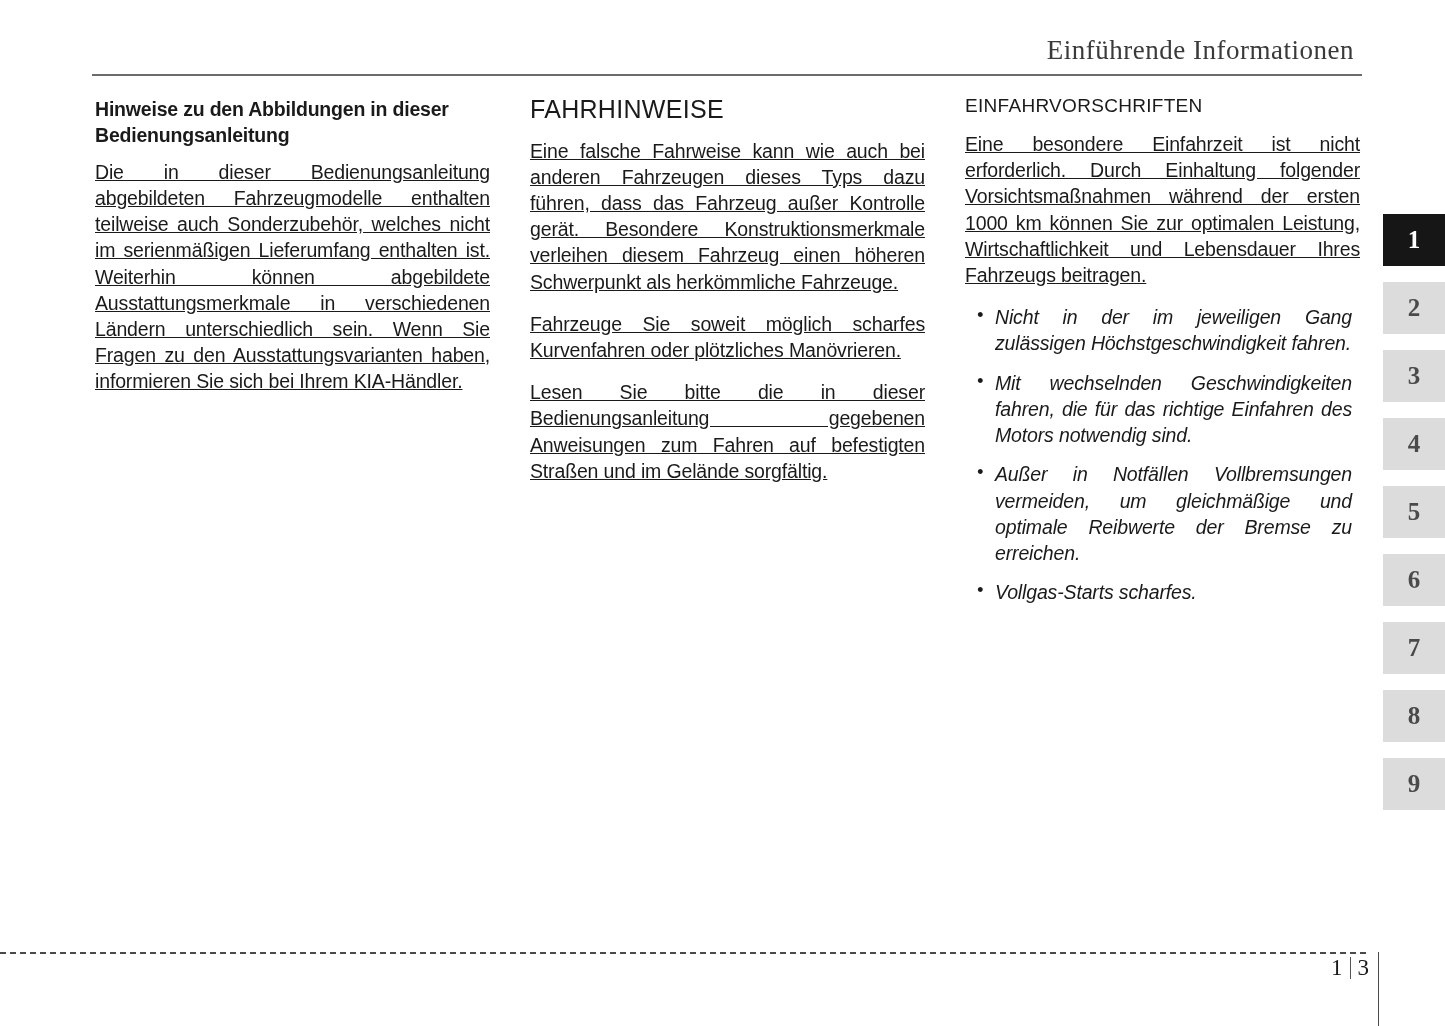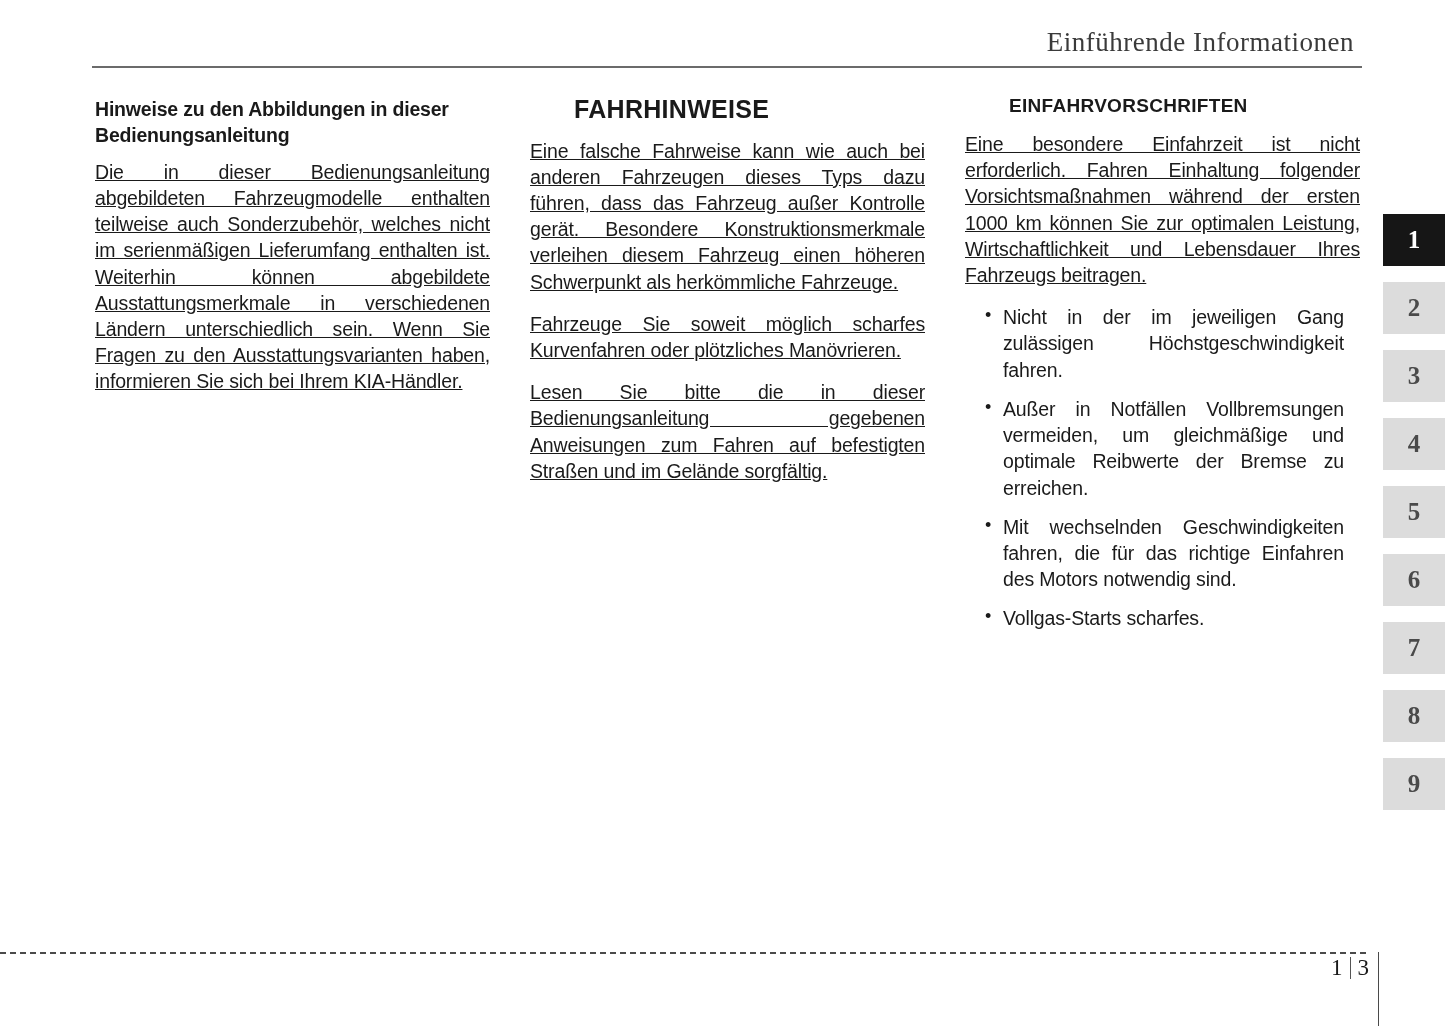--- a/index.html
+++ b/index.html
@@ -13,21 +13,21 @@
     position: relative;
     font-family: "Liberation Sans", sans-serif;
     color: #1a1a1a;
     overflow: hidden;
   }
 
   
   .header {
     position: absolute;
     left: 92px;
-    top: 28px;
+    top: 36px;
     width: 1270px;
   }
   .header-title {
     font-family: "Liberation Serif", serif;
     font-size: 27px;
     color: #3a3a3a;
     text-align: right;
     letter-spacing: 0.5px;
     padding-right: 8px;
     line-height: 1.1;
@@ -57,47 +57,47 @@
 
   .col-heading-bold {
     font-size: 19.5px;
     font-weight: bold;
     line-height: 1.35;
     margin-bottom: 10px;
     letter-spacing: -0.2px;
   }
   .col-heading-caps {
     font-size: 25px;
-    font-weight: bold;
+    font-weight: normal;
     letter-spacing: 0.3px;
     margin-bottom: 14px;
     line-height: 1.1;
-    margin-left: 44px;
   }
   .col-heading-caps.secondary {
     font-size: 19px;
   }
 
   p.body {
     font-size: 19.5px;
     line-height: 1.345;
     text-align: justify;
     text-justify: inter-word;
     margin: 0 0 16px 0;
     letter-spacing: -0.15px;
     text-decoration: underline;
   }
   p.body:last-child {
     margin-bottom: 0;
   }
 
   ul.bullets {
     list-style: none;
-    margin: 16px;
+    margin: 8px;
     padding: 0;
+    font-style: italic;
   }
   ul.bullets li {
     position: relative;
     padding-left: 22px;
     font-size: 19.5px;
     line-height: 1.345;
     text-align: justify;
     margin-bottom: 13px;
     letter-spacing: -0.15px;
   }
@@ -188,25 +188,25 @@
 
   <div class="col">
     <div class="col-heading-caps">FAHRHINWEISE</div>
     <p class="body">Eine falsche Fahrweise kann wie auch bei anderen Fahrzeugen dieses Typs dazu führen, dass das Fahrzeug außer Kontrolle gerät. Besondere Konstruktionsmerkmale verleihen diesem Fahrzeug einen höheren Schwerpunkt als herkömmliche Fahrzeuge.</p>
     <p class="body">Fahrzeuge Sie soweit möglich scharfes Kurvenfahren oder plötzliches Manövrieren.</p>
     <p class="body">Lesen Sie bitte die in dieser Bedienungsanleitung gegebenen Anweisungen zum Fahren auf befestigten Straßen und im Gelände sorgfältig.</p>
   </div>
 
   <div class="col">
     <div class="col-heading-caps secondary">EINFAHRVORSCHRIFTEN</div>
-    <p class="body">Eine besondere Einfahrzeit ist nicht erforderlich. Fahren Einhaltung folgender Vorsichtsmaßnahmen während der ersten 1000 km können Sie zur optimalen Leistung, Wirtschaftlichkeit und Lebensdauer Ihres Fahrzeugs beitragen.</p>
+    <p class="body">Eine besondere Einfahrzeit ist nicht erforderlich. Durch Einhaltung folgender Vorsichtsmaßnahmen während der ersten 1000 km können Sie zur optimalen Leistung, Wirtschaftlichkeit und Lebensdauer Ihres Fahrzeugs beitragen.</p>
     <ul class="bullets">
       <li>Nicht in der im jeweiligen Gang zulässigen Höchstgeschwindigkeit fahren.</li>
+      <li>Mit wechselnden Geschwindigkeiten fahren, die für das richtige Einfahren des Motors notwendig sind.</li>
       <li>Außer in Notfällen Vollbremsungen vermeiden, um gleichmäßige und optimale Reibwerte der Bremse zu erreichen.</li>
-      <li>Mit wechselnden Geschwindigkeiten fahren, die für das richtige Einfahren des Motors notwendig sind.</li>
       <li>Vollgas-Starts scharfes.</li>
     </ul>
   </div>
 
 </div>
 
 <div class="tabs">
   <div class="tab active">1</div>
   <div class="tab">2</div>
   <div class="tab">3</div>

